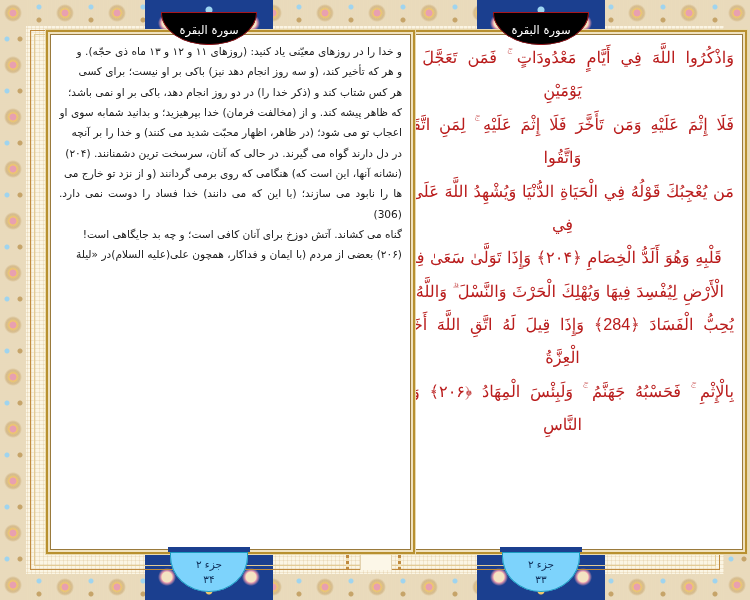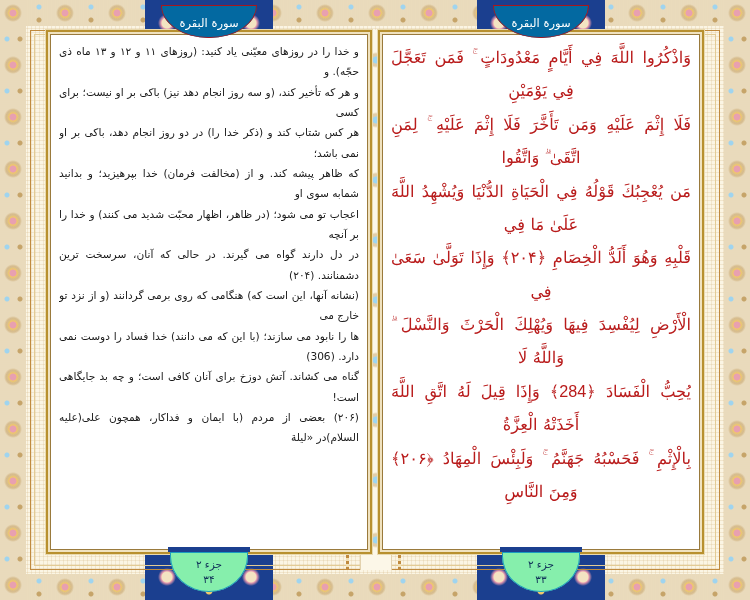--- a/index.html
+++ b/index.html
@@ -85,20 +85,21 @@
     position: absolute;
     border: 1px solid #c49a4e;
   }
 
   
   .half {
     position: absolute;
     top: 34px;
     width: 318px;
     height: 516px;
+    padding-left: 43px;
   }
   .half.right { left: 382px; }
   .half.left  { left: 50px; }
 
   .text-frame {
     position: absolute;
     inset: 0;
     background: #ffffff;
     border: 1px solid #9a7a3c;
     box-shadow:
@@ -132,24 +133,24 @@
     font-size: 10.6px;
     line-height: 1.92;
     color: #1a1a1a;
     text-align: justify;
     text-align-last: right;
   }
 
   
   .surah-cartouche {
     position: absolute;
-    top: 5px;
+    top: 12px;
     width: 96px;
     height: 33px;
-    background: #0369a1;
+    background: #000000;
     border-radius: 0 0 50px 50px / 0 0 34px 34px;
     box-shadow: inset 0 0 0 1px #a8161d;
     display: flex;
     align-items: center;
     justify-content: center;
     z-index: 6;
   }
   .surah-cartouche .label {
     color: #ffffff;
     font-size: 11.5px;
@@ -161,21 +162,21 @@
   }
   .surah-right { left: 493px; }
   .surah-left  { left: 161px; }
 
   
   .juz-cartouche {
     position: absolute;
     bottom: 8px;
     width: 78px;
     height: 40px;
-    background: #86efac;
+    background: #7dd3fc;
     border-radius: 0 0 44px 44px / 0 0 40px 40px;
     box-shadow: inset 0 0 0 1px #1a9cc0;
     display: flex;
     flex-direction: column;
     align-items: center;
     justify-content: center;
     gap: 1px;
     z-index: 6;
   }
   .juz-cartouche .cap {

